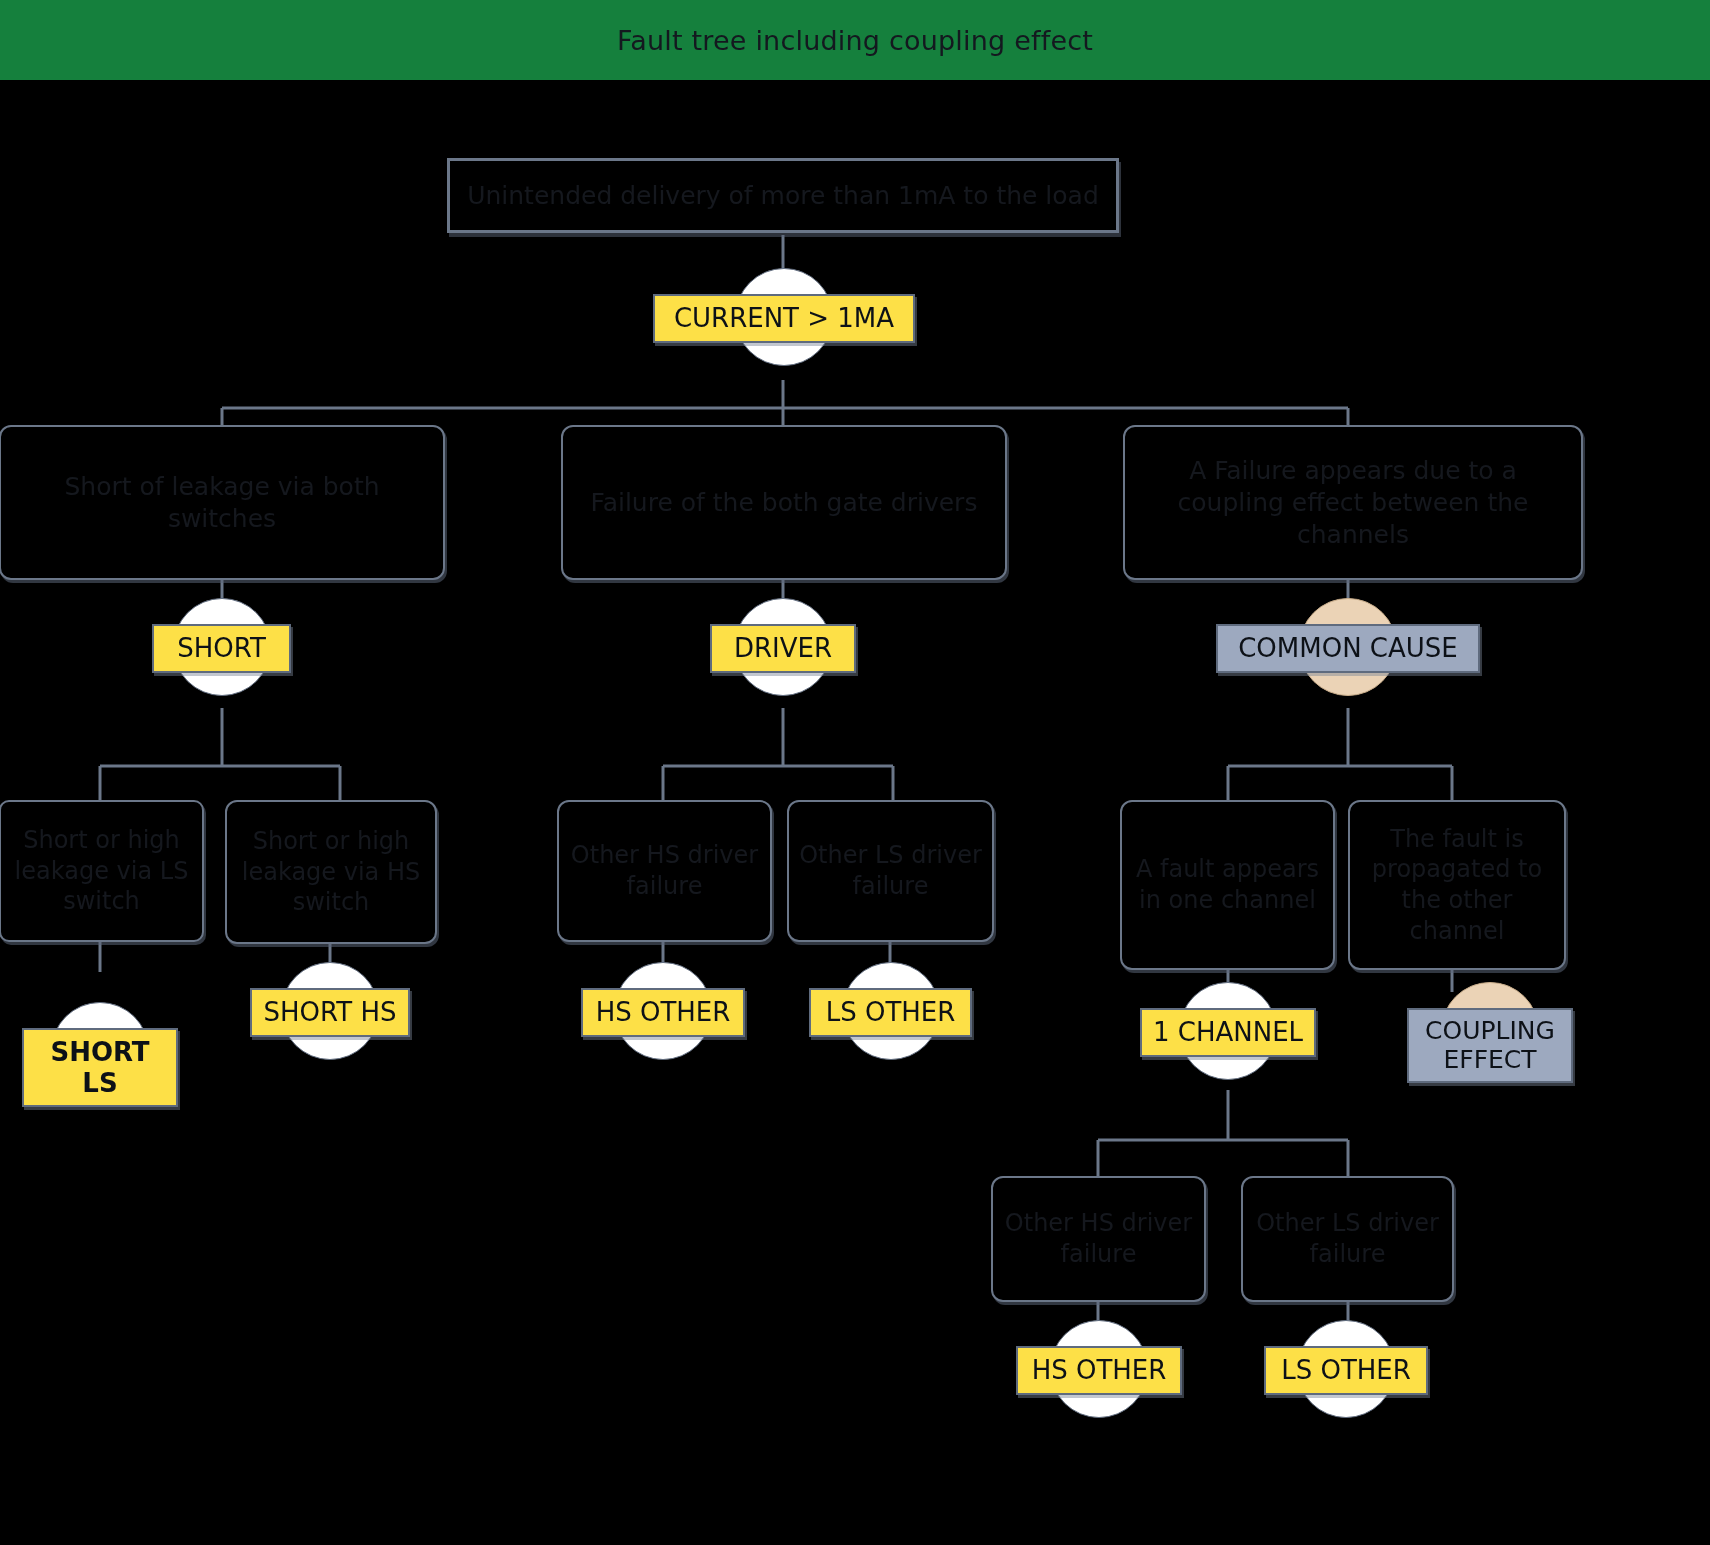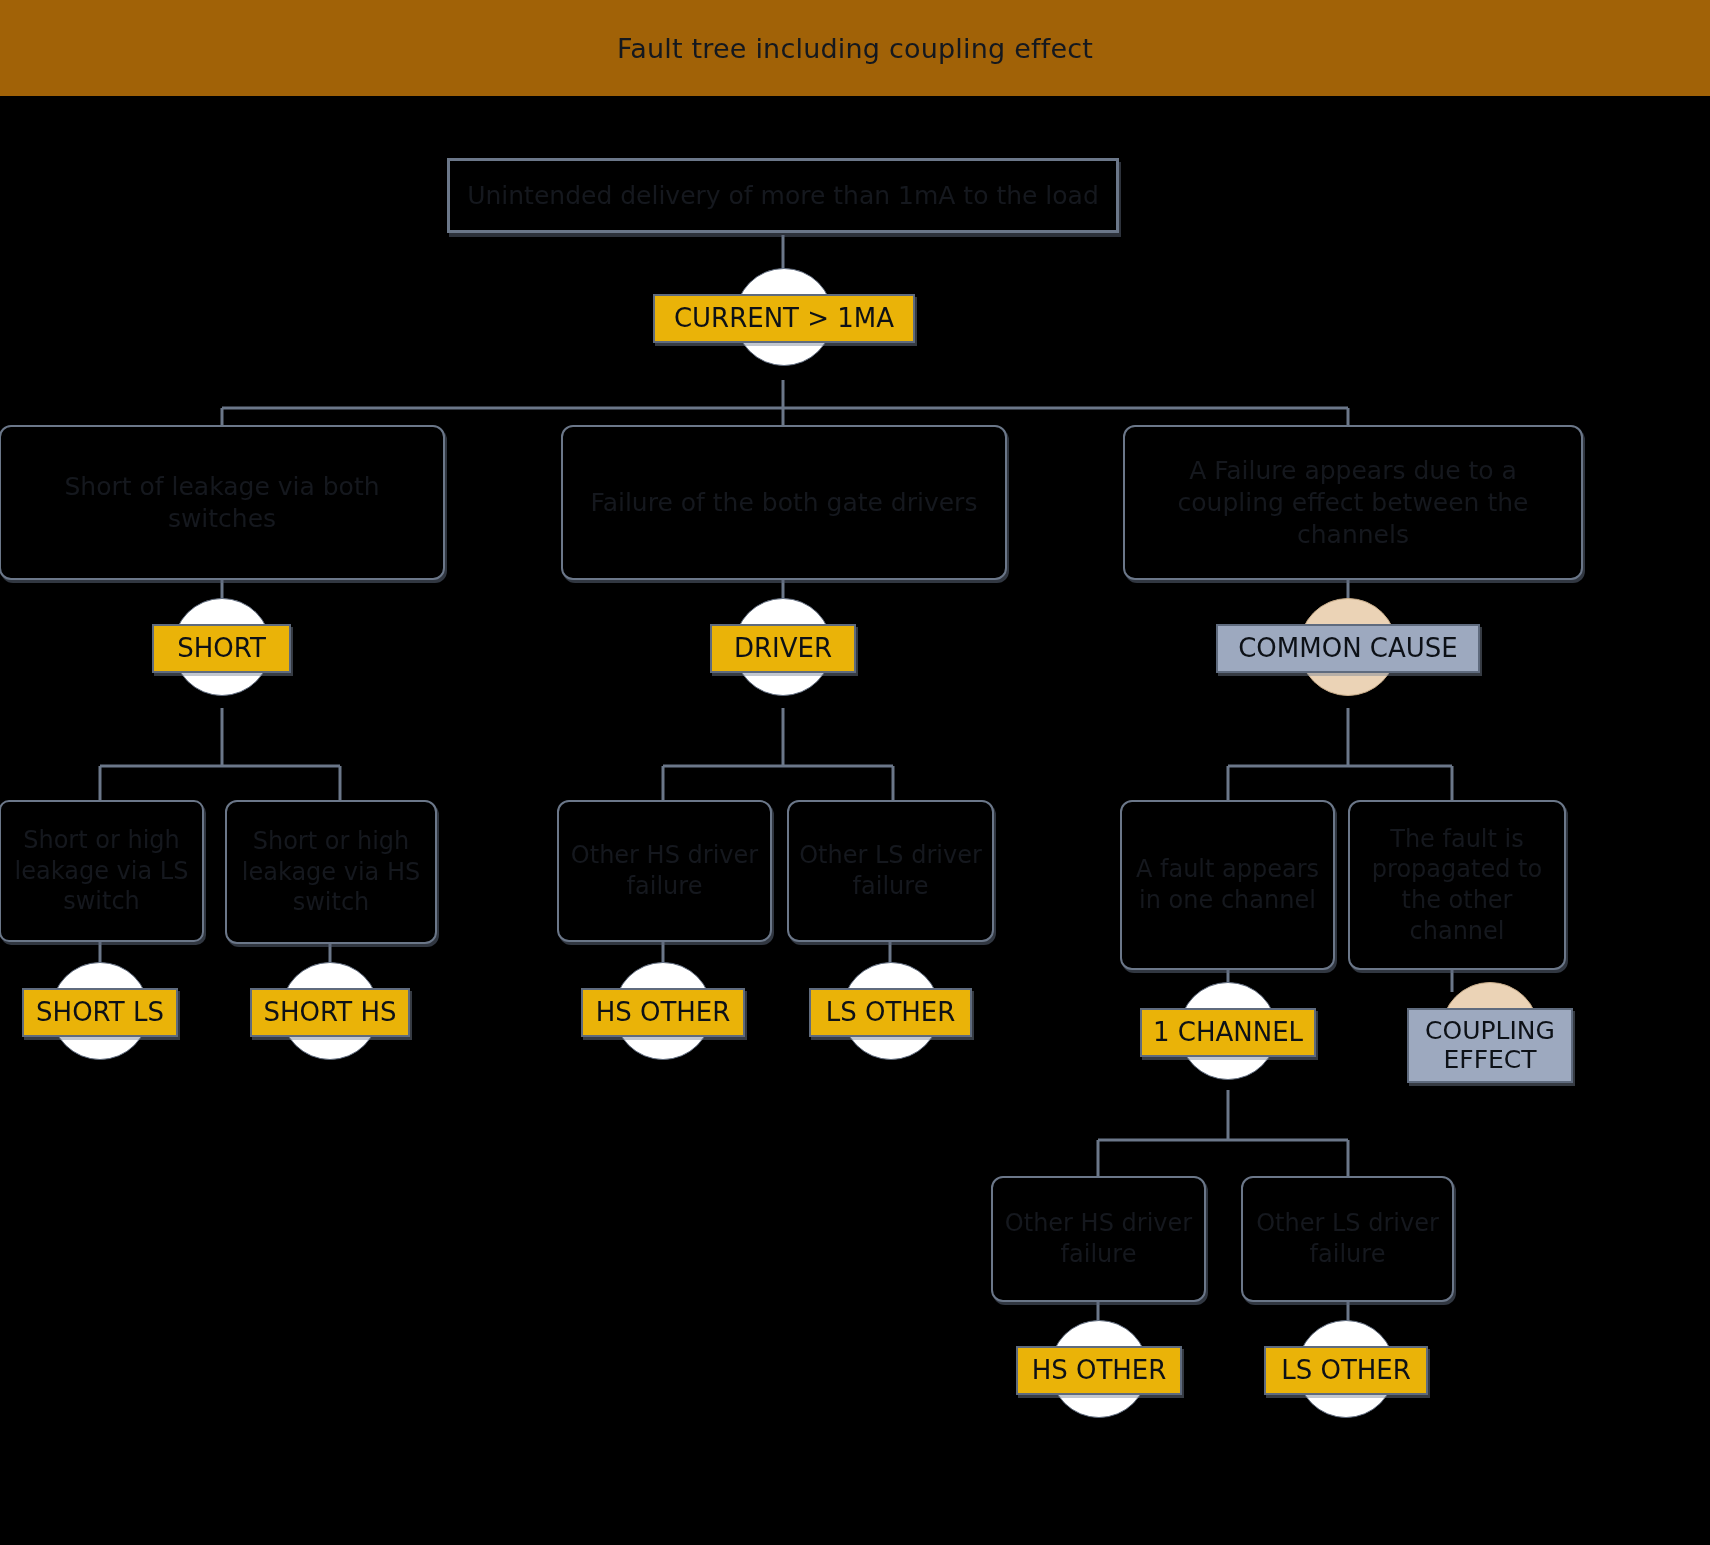--- a/index.html
+++ b/index.html
@@ -5,22 +5,22 @@
   html,body{margin:0;padding:0;}
   body{
     width:1710px;height:1545px;
     background:#000000;
     font-family:"DejaVu Sans", sans-serif;
     overflow:hidden;
     position:relative;
   }
   
   #titlebar{
-    position:absolute;left:0;top:0;width:1710px;height:96px;
-    background:#a16207;
+    position:absolute;left:0;top:0;width:1710px;height:80px;
+    background:#15803d;
     display:flex;align-items:center;justify-content:center;
   }
   #titlebar .t{
     font-size:27px;color:#14181f;font-family:"DejaVu Sans", sans-serif;
     letter-spacing:.2px;
   }
   
   #canvas{position:absolute;left:0;top:80px;width:1710px;height:1465px;}
   svg.wires{position:absolute;left:0;top:0;width:1710px;height:1465px;pointer-events:none;}
 
@@ -40,21 +40,21 @@
   .gate{position:absolute;}
   .gate .arc{
     position:absolute;left:50%;top:0;transform:translateX(-50%);
     width:96px;height:96px;border-radius:50%;
     background:#ffffff;border:1px solid #5f6b7e;
   }
   .gate.tan .arc{background:#ebd3b6;border-color:#c9ad8a;}
   .gate .plate{
     position:absolute;left:0;top:26px;width:100%;
     box-sizing:border-box;
-    background:#eab308;border:2px solid #5f6b7e;
+    background:#fde047;border:2px solid #5f6b7e;
     color:#0d1117;font-size:26px;
     display:flex;align-items:center;justify-content:center;
     text-align:center;line-height:1.18;
     padding:7px 10px;
     box-shadow:2px 3px 0 rgba(120,130,148,.45);
   }
   .gate.tan .plate{background:#9da9bf;border-color:#5f6b7e;}
   .gate .plate.two{line-height:1.14;}
 </style>
 </head>
@@ -149,21 +149,21 @@
   </div>
 
   <div class="node" style="left:-1px;top:720px;width:205px;height:142px;font-size:24px;border-radius:10px;">
     <span>Short or high leakage via LS switch</span>
   </div>
 
   <div class="node" style="left:225px;top:720px;width:212px;height:144px;font-size:24px;">
     <span>Short or high leakage via HS switch</span>
   </div>
 
-  <div class="gate" style="left:22px;top:882px;width:156px;height:108px;">
+  <div class="gate" style="left:22px;top:922px;width:156px;height:108px;font-weight:bold;">
     <div class="arc"></div>
     <div class="plate">SHORT LS</div>
   </div>
 
   <div class="gate" style="left:250px;top:882px;width:160px;height:108px;">
     <div class="arc"></div>
     <div class="plate">SHORT HS</div>
   </div>
 
   <div class="node" style="left:557px;top:720px;width:215px;height:142px;font-size:24px;">

